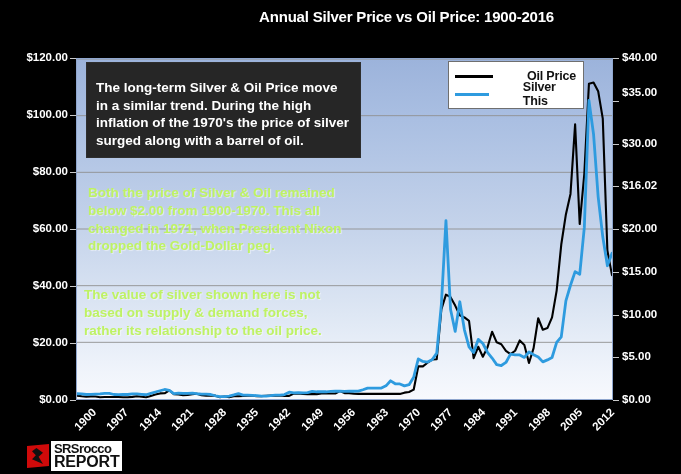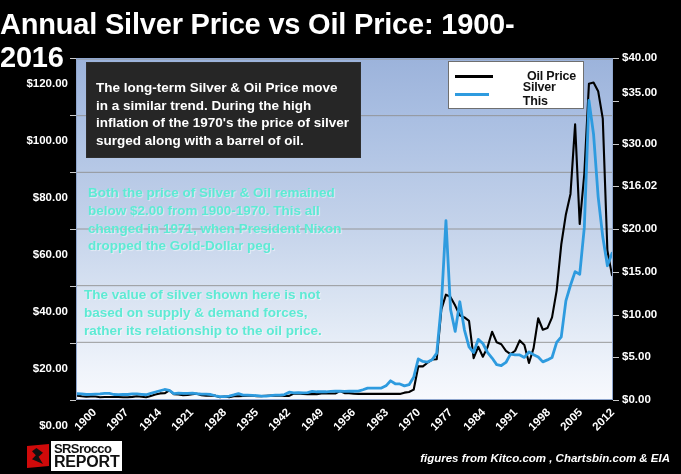--- a/index.html
+++ b/index.html
@@ -4,50 +4,50 @@
 <style>
   html,body{margin:0;padding:0;}
   body{
     width:681px;height:474px;background:#000;
     font-family:"Liberation Sans", sans-serif;
     overflow:hidden;position:relative;
   }
   #chart-root{position:absolute;left:0;top:0;width:681px;height:474px;}
 
   .title{
-    position:absolute;left:0;top:8px;width:554px;text-align:left;
-    color:#ffffff;font-size:29px;font-weight:bold;letter-spacing:-0.2px;
+    position:absolute;left:0;top:8px;width:554px;text-align:right;
+    color:#ffffff;font-size:15px;font-weight:bold;letter-spacing:-0.2px;
   }
 
   .plot{
     position:absolute;left:76px;top:58px;width:537px;height:342px;
     background:linear-gradient(to bottom,#9cb3db 0%,#aabfe2 18%,#c3d2ea 48%,#dee7f4 75%,#f0f4fb 92%,#f7f9fd 100%);
     border:1px solid #8fa6ce;box-sizing:border-box;
   }
   .plot-svg{position:absolute;left:0;top:0;width:100%;height:100%;display:block;}
 
   .axis-label{
     position:absolute;color:#ffffff;font-size:11.5px;font-weight:bold;white-space:nowrap;
   }
-  .axis-left{text-align:right;margin-top:26px;}
+  .axis-left{text-align:right;}
   .tickmark{position:absolute;background:#c9c9c9;}
 
   .xlabel{
     position:absolute;color:#ffffff;font-size:11.5px;font-weight:bold;
     transform:rotate(-45deg);transform-origin:right top;white-space:nowrap;text-align:right;
   }
 
   .annot-box{
     position:absolute;left:86px;top:62px;width:275px;
     background:#262626;color:#ffffff;font-size:13.5px;font-weight:bold;
     line-height:1.30;padding:16px 9px 8px 9px;box-sizing:border-box;
     border:1px solid #2e2e2e;
   }
   .annot-dark{
-    position:absolute;color:#5eead4;font-size:13.5px;font-weight:bold;line-height:1.32;
+    position:absolute;color:#bef264;font-size:13.5px;font-weight:bold;line-height:1.32;
     text-shadow:1px 1px 1px rgba(255,255,255,0.55);white-space:pre-line;
   }
   #annot2{left:88px;top:184px;width:300px;}
   #annot3{left:84px;top:286px;width:300px;}
 
   .legend{
     position:absolute;left:448px;top:61px;width:136px;height:48px;
     background:#ffffff;border:1px solid #6f6f6f;box-sizing:border-box;
     padding:5px 6px;
   }
@@ -170,14 +170,13 @@
   </div>
 
   <div class="logo">
     <span class="logo-badge"></span>
     <span class="logo-text">
       <span class="logo-l1">SRSrocco</span>
       <span class="logo-l2">REPORT</span>
     </span>
   </div>
 
-  <div class="credit">figures from Kitco.com , Chartsbin.com  &amp; EIA</div>
 </div>
 
 </body></html>

